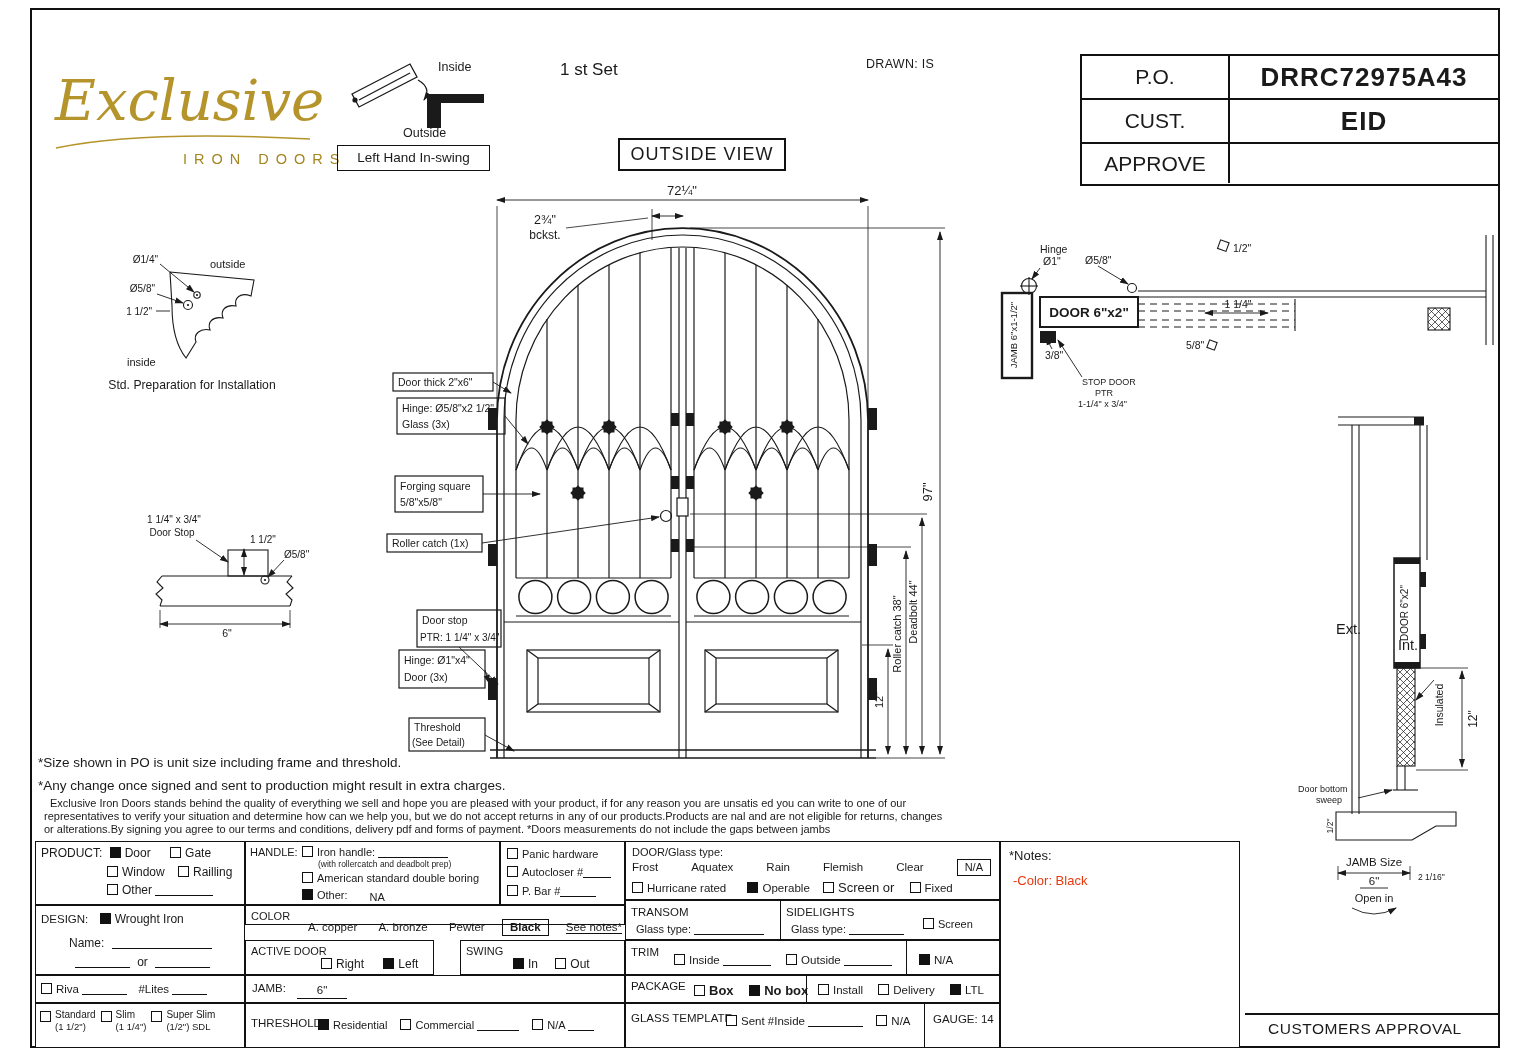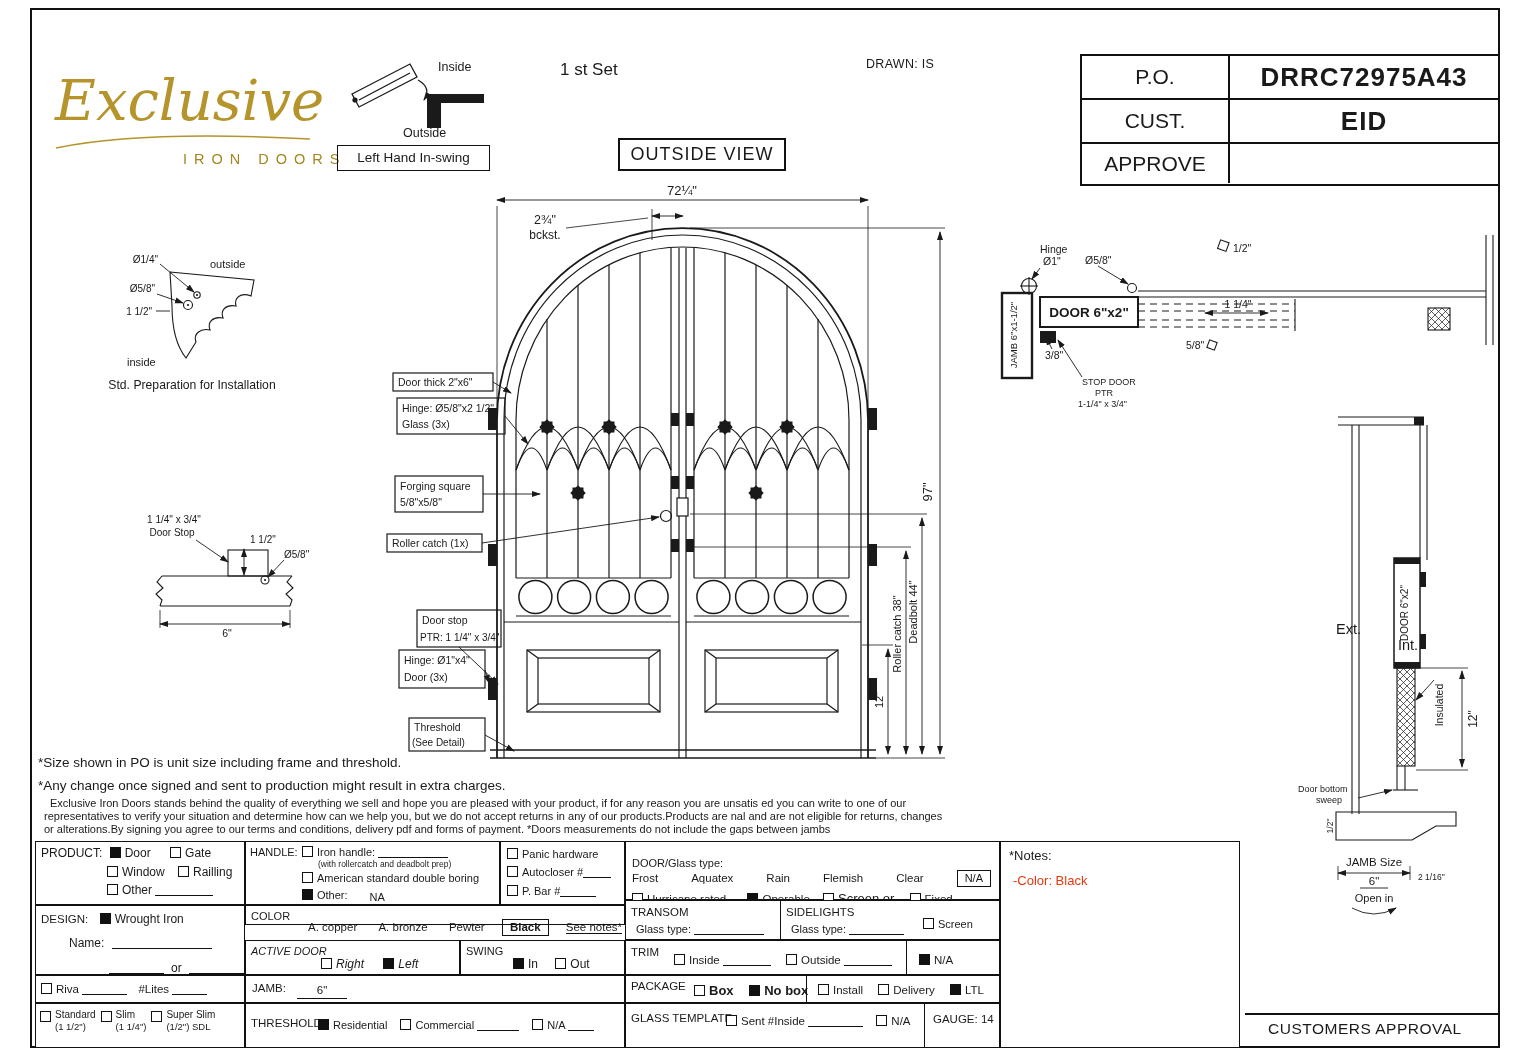--- a/index.html
+++ b/index.html
@@ -411,21 +411,21 @@
   </div>
 </div>
 
 <div class="cell" style="left:500px;top:841px;width:125px;height:64px;padding:5px 0 0 6px;font-size:11px;">
   <div class="row"><span class="cb"></span><span>Panic hardware</span></div>
   <div class="row" style="margin-top:4px;"><span class="cb"></span><span>Autocloser #</span><span class="bl" style="width:28px;"></span></div>
   <div class="row" style="margin-top:4px;"><span class="cb"></span><span>P. Bar #</span><span class="bl" style="width:36px;"></span></div>
 </div>
 
 <div class="cell" style="left:625px;top:841px;width:375px;height:59px;padding:3px 8px 0 6px;font-size:11.5px;">
-  <div style="font-size:11px;margin-top:11px;">DOOR/Glass type:</div>
+  <div style="font-size:11px;">DOOR/Glass type:</div>
   <div class="row" style="display:flex;justify-content:space-between;align-items:center;margin-top:0;">
     <span>Frost</span>
     <span>Aquatex</span>
     <span>Rain</span>
     <span>Flemish</span>
     <span>Clear</span>
     <span class="boxed" style="font-size:11px;">N/A</span>
   </div>
   <div class="row" style="margin-top:4px;">
     <span class="cb"></span><span>Hurricane rated</span>
@@ -442,21 +442,21 @@
 
 <div class="cell" style="left:35px;top:905px;width:210px;height:70px;padding:6px 0 14px 5px;font-size:12px;">
   <div class="row">
     <span style="font-size:11.5px;">DESIGN:</span>
     <span class="cb on" style="margin-left:8px;"></span><span>Wrought Iron</span>
   </div>
   <div class="row" style="margin:8px 0 0 28px;">
     <span>Name:</span>
     <span class="bl" style="width:100px;margin-left:4px;"></span>
   </div>
-  <div class="row" style="margin-top:10px;text-align:right;">
+  <div class="row" style="margin-top:4px;text-align:center;">
     <span class="bl" style="width:55px;"></span>
     <span style="margin:0 4px;">or</span>
     <span class="bl" style="width:55px;"></span>
   </div>
 </div>
 
 <div class="cell" style="left:35px;top:975px;width:210px;height:28px;padding:6px 0 0 5px;font-size:11.5px;">
   <div class="row">
     <span class="cb"></span><span>Riva</span>
     <span class="bl" style="width:45px;"></span>
@@ -486,21 +486,21 @@
   <div class="t" style="left:5px;top:3px;font-size:11px;">COLOR</div>
   <div class="t" style="left:62px;top:13px;font-size:11.5px;">
     <span>A. copper</span>
     <span style="margin-left:18px;">A. bronze</span>
     <span style="margin-left:18px;">Pewter</span>
     <span class="boxed" style="margin-left:14px;font-weight:bold;">Black</span>
     <span style="margin-left:14px;border-bottom:1.2px solid #111;">See notes*</span>
   </div>
 </div>
 
-<div class="cell" style="left:245px;top:940px;width:215px;height:35px;font-style:italic;">
+<div class="cell" style="left:245px;top:940px;width:189px;height:35px;">
   <div class="t" style="left:5px;top:3px;font-size:11px;">ACTIVE DOOR</div>
   <div class="t" style="left:75px;top:16px;font-size:12px;">
     <span class="cb"></span><span>Right</span>
     <span class="cb on" style="margin-left:16px;"></span><span>Left</span>
   </div>
 </div>
 
 <div class="cell" style="left:460px;top:940px;width:165px;height:35px;">
   <div class="t" style="left:5px;top:3px;font-size:11px;">SWING</div>
   <div class="t" style="left:52px;top:16px;font-size:12px;">

